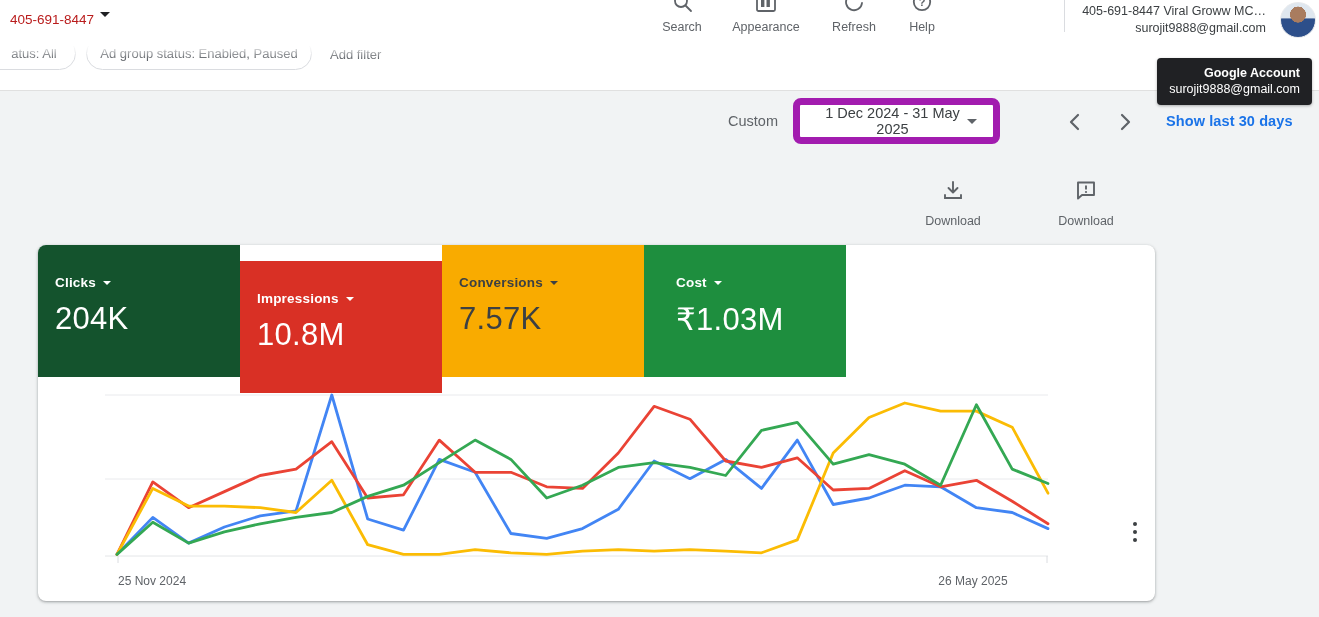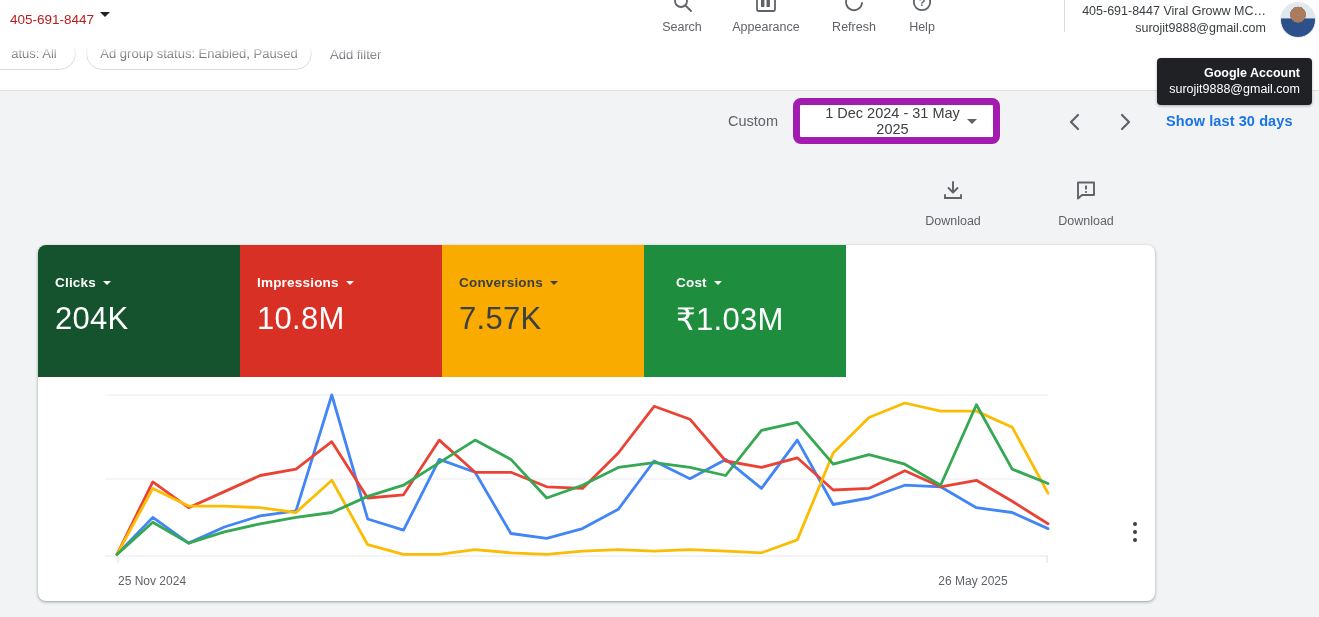--- a/index.html
+++ b/index.html
@@ -210,21 +210,21 @@
   <div class="card">
 
     <div class="score-row">
       <div class="scorecard" style="background: #14532d; color: rgb(255, 255, 255);">
         <div class="score-head">
           <span>Clicks</span>
           <span class="caret-down"></span>
         </div>
         <div class="score-value">204K</div>
       </div>
-      <div class="scorecard" style="background: rgb(217, 48, 37); color: rgb(255, 255, 255);">
+      <div class="scorecard" style="background: rgb(217, 48, 37); color: rgb(255, 255, 255); margin-top: 16px;">
         <div class="score-head">
           <span>Impressions</span>
           <span class="caret-down"></span>
         </div>
         <div class="score-value">10.8M</div>
       </div>
       <div class="scorecard" style="background: rgb(249, 171, 0); color: rgb(60, 64, 67);">
         <div class="score-head">
           <span>Conversions</span>
           <span class="caret-down"></span>

